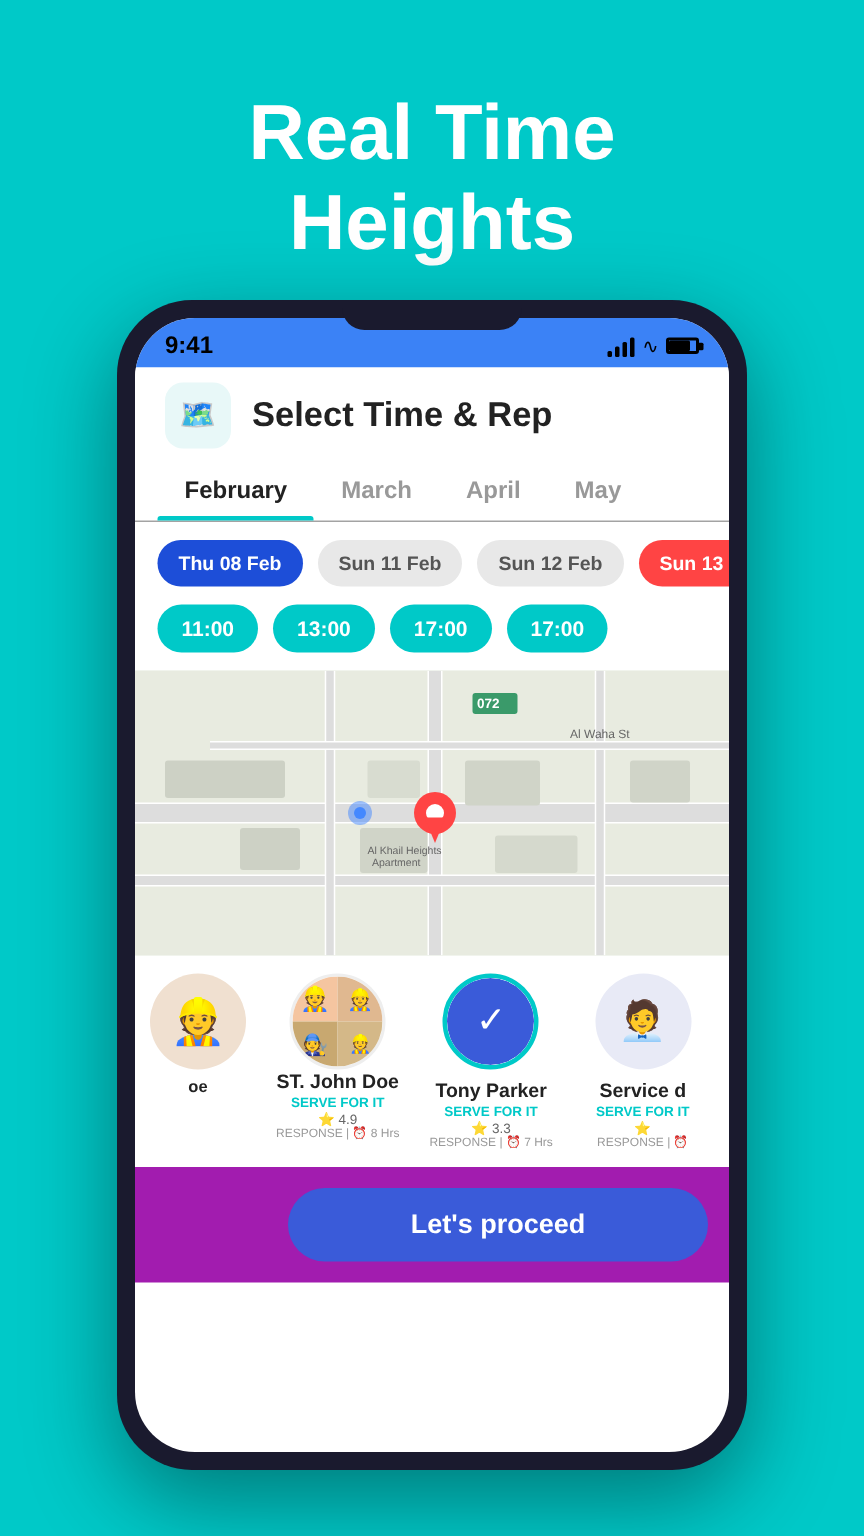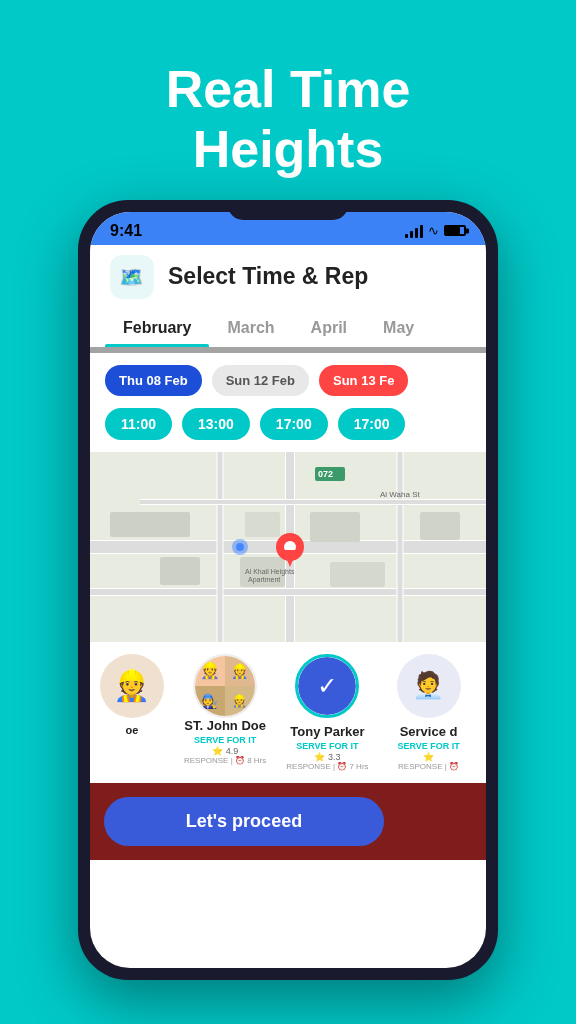--- a/index.html
+++ b/index.html
@@ -140,21 +140,21 @@
 
     .app-title {
       font-size: 23px;
       font-weight: 700;
       color: #222;
     }
 
     .month-tabs {
       display: flex;
       padding: 0 15px;
-      border-bottom: 6px solid #a3a3a3;
+      border-bottom: 1px solid #a3a3a3;
       background: white;
     }
 
     .month-tab {
       padding: 10px 18px;
       font-size: 16px;
       font-weight: 600;
       color: #999;
       cursor: pointer;
       position: relative;
@@ -312,24 +312,24 @@
     }
 
     .rep-response {
       font-size: 8px;
       color: #999;
       text-align: center;
     }
 
     .proceed-section {
       display: flex;
-      justify-content: flex-start;
+      justify-content: flex-end;
       align-items: center;
       padding: 14px;
-      background: #7f1d1d;
+      background: #a21caf;
     }
 
     .proceed-btn {
       background: #3a5bd9;
       color: white;
       border: none;
       border-radius: 30px;
       padding: 14px 60px;
       font-size: 18px;
       font-weight: 700;
@@ -403,20 +403,23 @@
         <span>April</span>
       </div>
       <div class="month-tab">
         <span>May</span>
       </div>
     </div>
 
     <div class="date-scroll">
       <div class="date-chip selected-dark">
         <span>Thu 08 Feb</span>
+      </div>
+      <div class="date-chip default">
+        <span>Sun 11 Feb</span>
       </div>
       <div class="date-chip default">
         <span>Sun 12 Feb</span>
       </div>
       <div class="date-chip highlight-red">
         <span>Sun 13 Fe</span>
       </div>
     </div>
 
     <div class="time-chips">

